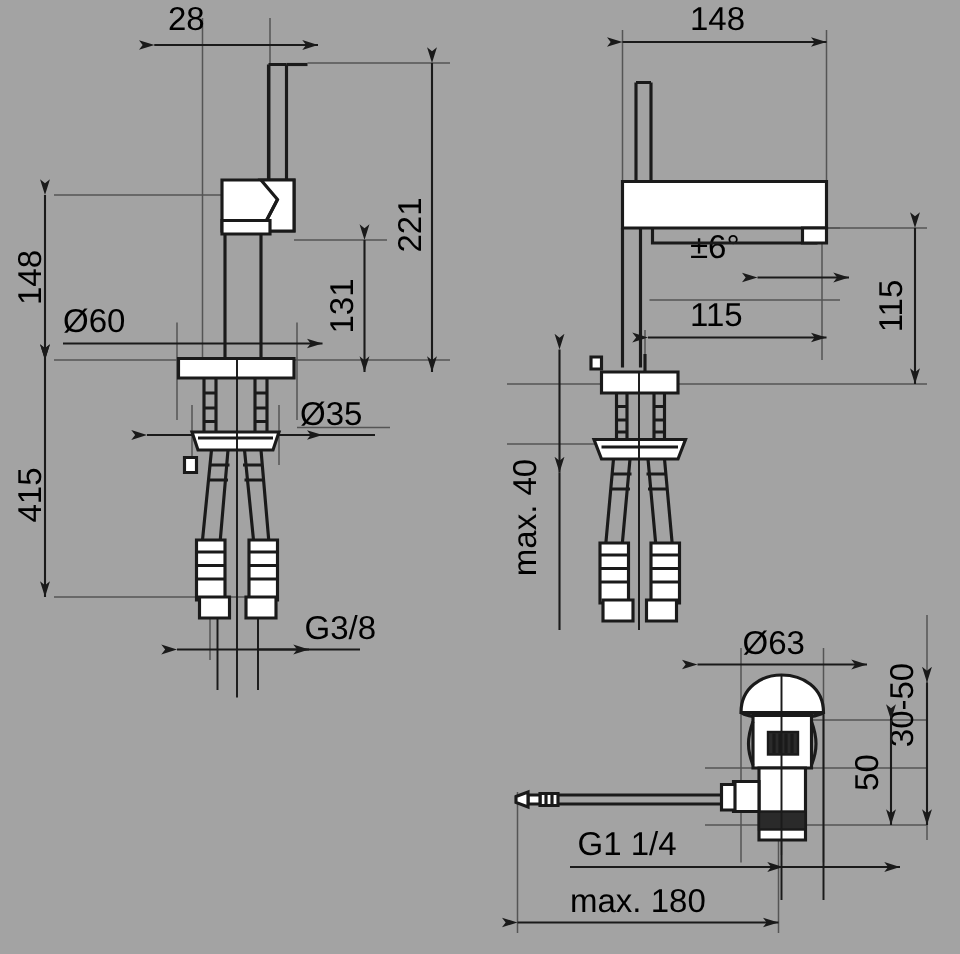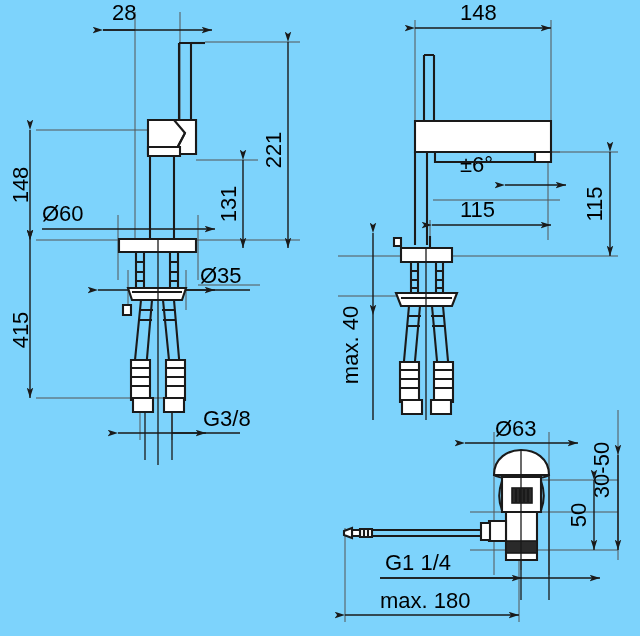--- a/index.html
+++ b/index.html
@@ -1,17 +1,17 @@
 <!DOCTYPE html>
 <html><head>
 <meta charset="utf-8">
 <style>
   html,body{margin:0;padding:0;background:#ffffff;}
   body{width:640px;height:636px;font-family:"Liberation Sans",sans-serif;}
-  #sheet{position:relative;width:640px;height:636px;overflow:hidden;background:#7dd3fc;}
+  #sheet{position:relative;width:640px;height:636px;overflow:hidden;background:#a3a3a3;}
   svg{display:block;}
   text{font-family:"Liberation Sans",sans-serif;fill:#000;}
 </style>
 </head>
 <body>
 
 <div id="sheet">
 <svg width="640" height="636" viewBox="0 0 640 636">
   <defs>
     <marker id="ar" markerWidth="11" markerHeight="7" refX="10.5" refY="3.5" orient="auto" markerUnits="userSpaceOnUse">

